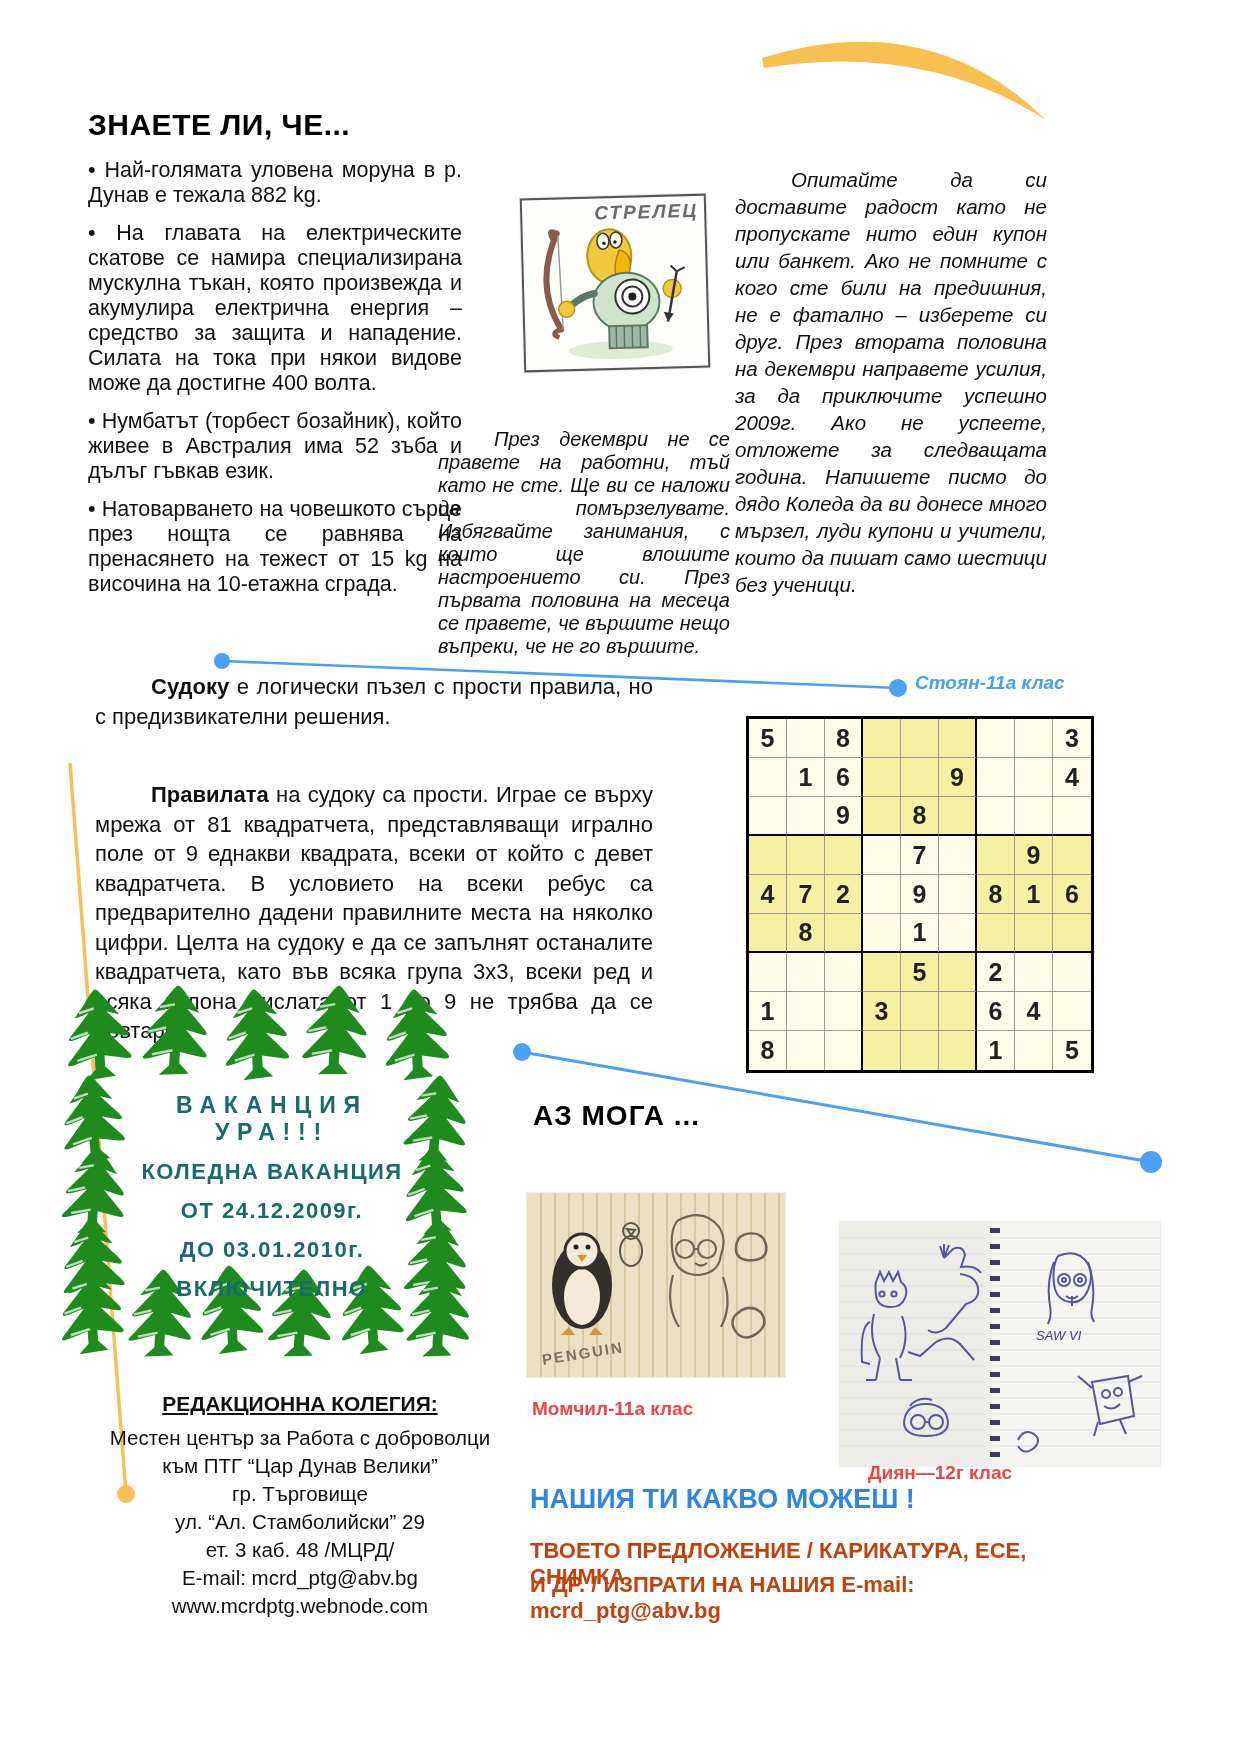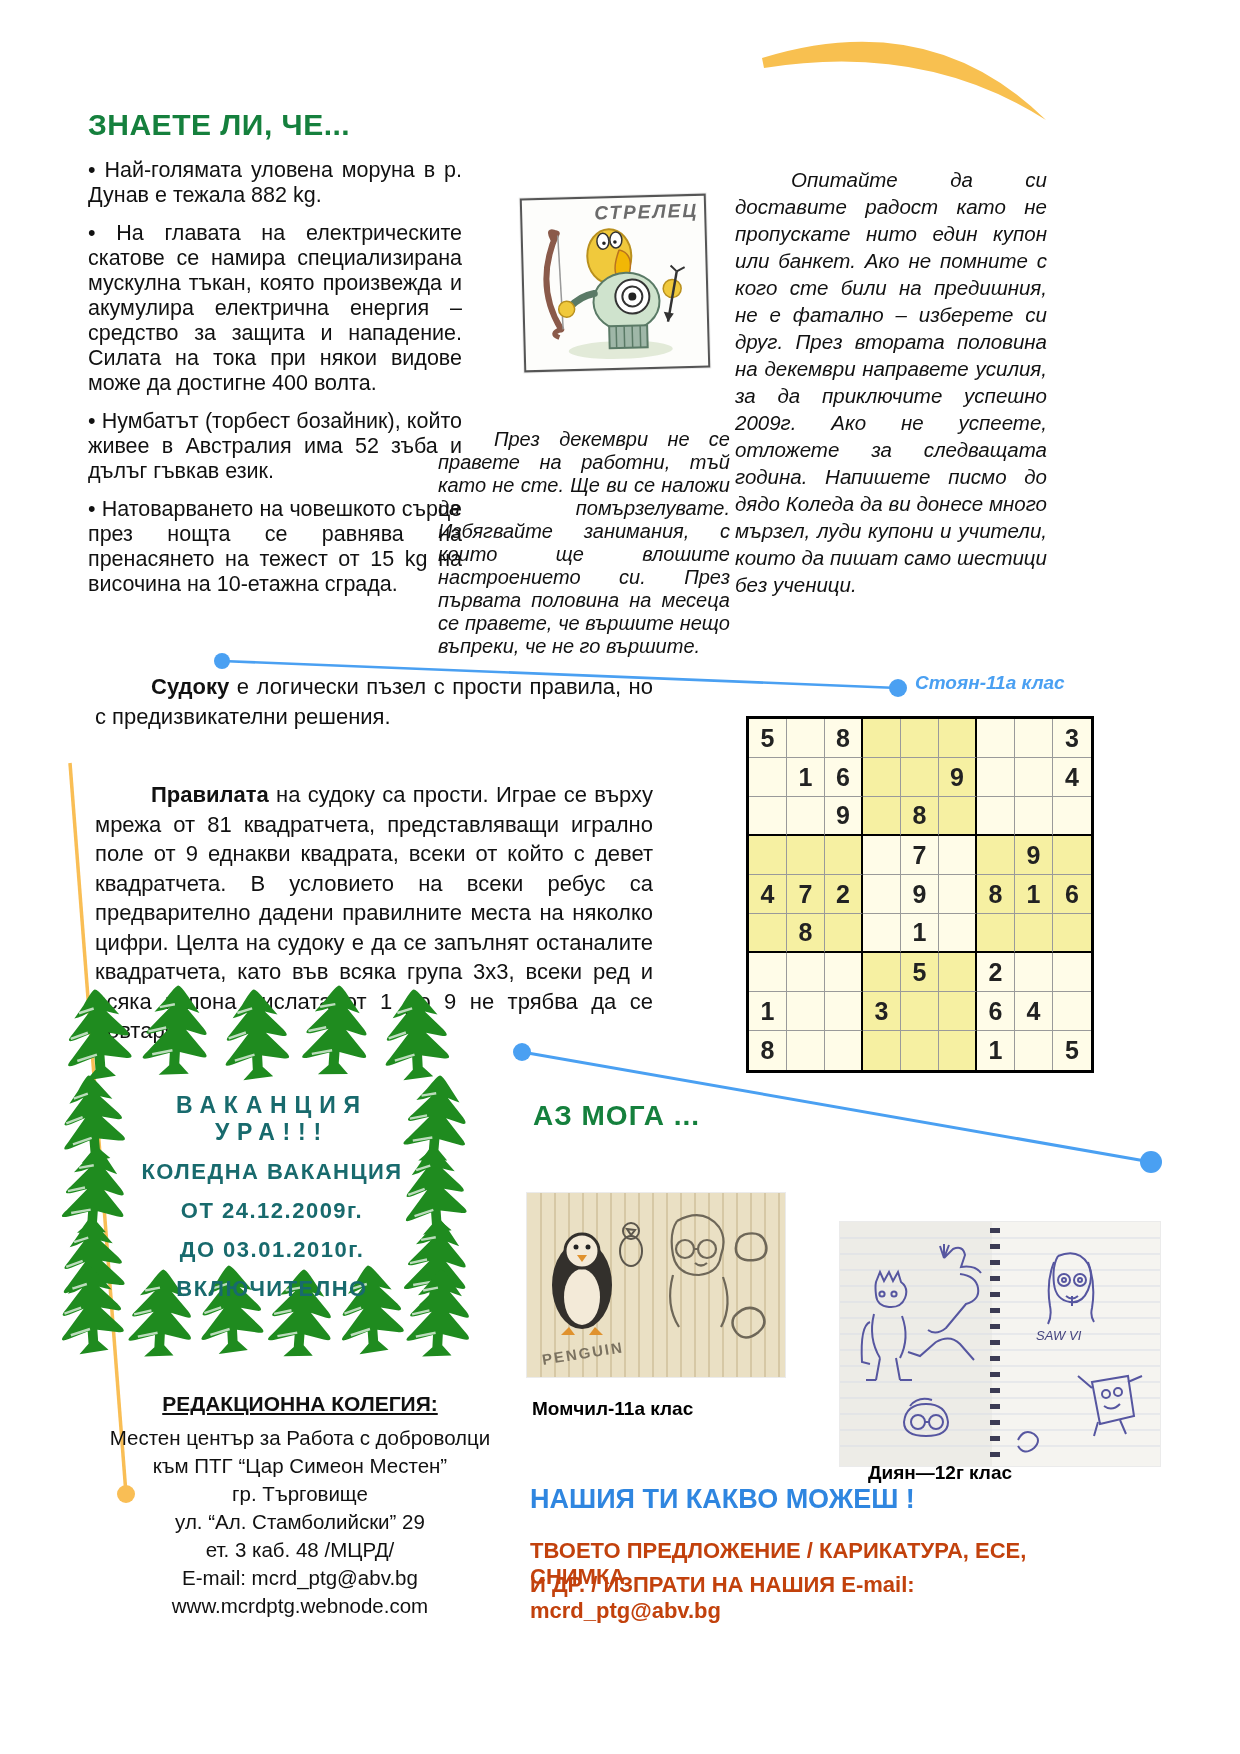--- a/index.html
+++ b/index.html
@@ -1,19 +1,19 @@
 <!DOCTYPE html>
 <html><head>
 <meta charset="utf-8">
 <style>
   html,body{margin:0;padding:0;background:#888;}
   .page{position:relative;width:1240px;height:1754px;background:#ffffff;overflow:hidden;
         font-family:"Liberation Sans","DejaVu Sans",sans-serif;color:#111;margin:0 auto;}
   .abs{position:absolute;}
-  .h-blue{color:#15803d;font-weight:bold;}
+  .h-blue{color:#000000;font-weight:bold;}
   .jtext{text-align:justify;}
   .it{font-style:italic;}
   .indent{text-indent:56px;}
   
   .know-title{left:88px;top:108px;font-size:30px;letter-spacing:.5px;}
   .know-list{left:88px;top:158px;width:374px;font-size:21.5px;line-height:25px;}
   .know-list p{margin:0 0 13px 0;}
   
   .horo-title{left:527px;top:118px;font-size:28px;letter-spacing:1px;}
   .horo-left{left:438px;top:428px;width:292px;font-size:20px;line-height:23px;}
@@ -43,21 +43,21 @@
   
   .vac{left:118px;top:1092px;width:308px;text-align:center;color:#186a6d;font-weight:bold;}
   .vac div{margin-bottom:13px;}
   .vac-1{font-size:23px;letter-spacing:.34em;word-spacing:.45em;}
   .vac-n{font-size:22px;letter-spacing:1.5px;}
   
   .edit{left:100px;top:1390px;width:400px;text-align:center;font-size:20.5px;line-height:28px;}
   .edit-title{font-weight:bold;text-decoration:underline;font-size:21px;margin-bottom:6px;}
   
   .can-title{left:533px;top:1100px;font-size:28px;letter-spacing:1px;}
-  .caption{font-size:19px;font-weight:bold;color:#000000;}
+  .caption{font-size:19px;font-weight:bold;color:#ef4444;}
   .cta-title{left:530px;top:1484px;font-size:27px;color:#2f86e0;font-weight:bold;}
   .cta-line{left:530px;width:520px;font-size:22px;color:#c2410c;font-weight:bold;}
   
   .drawing{box-shadow:0 0 0 1px rgba(0,0,0,.08);}
   svg{display:block;}
   .overlay{left:0;top:0;pointer-events:none;}
 </style>
 </head>
 <body>
 
@@ -246,21 +246,21 @@
     <div class="vac-1">ВАКАНЦИЯ  УРА!!!</div>
     <div class="vac-n">КОЛЕДНА ВАКАНЦИЯ</div>
     <div class="vac-n">ОТ 24.12.2009г.</div>
     <div class="vac-n">ДО 03.01.2010г.</div>
     <div class="vac-n">ВКЛЮЧИТЕЛНО</div>
   </div>
 
   <div class="abs edit">
     <div class="edit-title">РЕДАКЦИОННА КОЛЕГИЯ:</div>
     <div>Местен център за Работа с доброволци</div>
-    <div>към ПТГ “Цар Симеон Местен”</div>
+    <div>към ПТГ “Цар Дунав Велики”</div>
     <div>гр. Търговище</div>
     <div>ул. “Ал. Стамболийски” 29</div>
     <div>ет. 3  каб. 48 /МЦРД/</div>
     <div>E-mail: mcrd_ptg@abv.bg</div>
     <div>www.mcrdptg.webnode.com</div>
   </div>
 
   <div class="abs h-blue can-title">АЗ МОГА ...</div>
 
   <div class="abs drawing" style="left:527px;top:1193px;">

